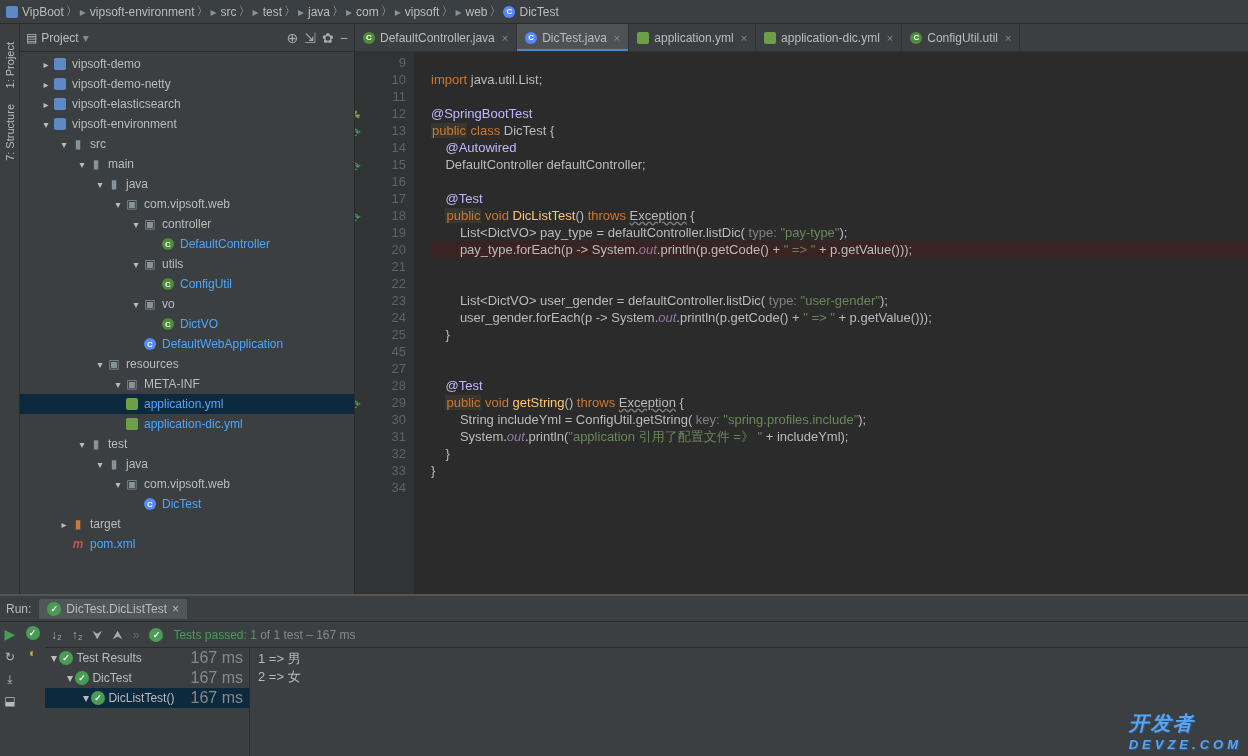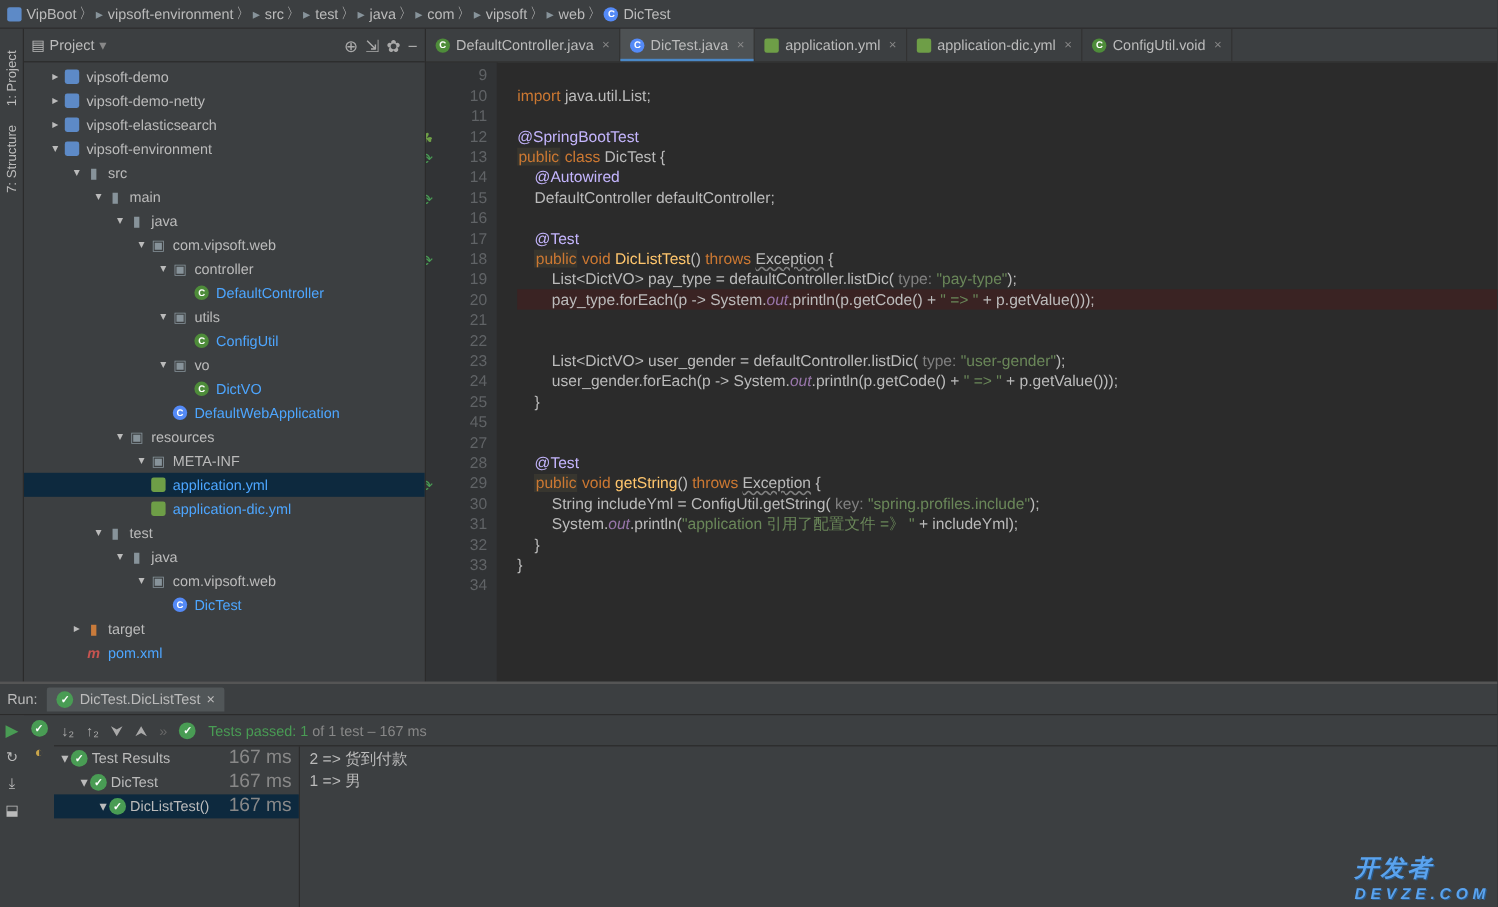--- a/index.html
+++ b/index.html
@@ -50,21 +50,21 @@
 .code .l.hl { background:#3a2323; }
 .k { color:#cc7832; }
 .a { color:#c4b5fd; }
 .s { color:#6a8759; }
 .c { color:#808080; }
 .f { color:#ffc66d; }
 .p { color:#9876aa; font-style:italic; }
 .wavy { text-decoration:underline wavy #808080; }
 
 
-.run { position:absolute; left:0; right:0; bottom:0; height:188px; background:#3c3f41; border-top:2px solid #555; display:flex; flex-direction:column; }
+.run { position:absolute; left:0; right:0; bottom:0; height:162px; background:#3c3f41; border-top:2px solid #555; display:flex; flex-direction:column; }
 .run-tabs { height:26px; display:flex; align-items:center; padding:0 6px; gap:8px; border-bottom:1px solid #2b2b2b; }
 .run-tab { display:flex; align-items:center; gap:5px; padding:3px 8px; }
 .run-tab.active { background:#515658; border-radius:2px 2px 0 0; }
 .run-body { flex:1; display:flex; }
 .run-toolbar { width:20px; background:#3c3f41; display:flex; flex-direction:column; align-items:center; padding-top:4px; gap:8px; }
 .run-toolbar .play { color:#499c54; font-size:14px; }
 .run-toolbar .dbg { color:#bbb; font-size:12px; }
 .run-mid { width:25px; display:flex; flex-direction:column; align-items:center; padding-top:4px; gap:6px; }
 .ok-ico { width:14px; height:14px; border-radius:50%; background:#499c54; display:inline-flex; align-items:center; justify-content:center; color:#fff; font-size:9px; font-weight:bold; }
 .run-toolbar2 { display:flex; align-items:center; gap:10px; padding:0 6px; height:26px; border-bottom:1px solid #2b2b2b; color:#aaa; font-size:12px; }
@@ -318,21 +318,21 @@
           <span>application.yml</span>
           <span class="x">×</span>
         </div>
         <div class="tab">
           <span class="yml-ico"></span>
           <span>application-dic.yml</span>
           <span class="x">×</span>
         </div>
         <div class="tab">
           <span class="class-c">C</span>
-          <span>ConfigUtil.void</span>
+          <span>ConfigUtil.util</span>
           <span class="x">×</span>
         </div>
       </div>
     <div class="code-wrap">
       <div class="gutter" id="gutter">
           <div class="ln">9</div>
           <div class="ln">10</div>
           <div class="ln">11</div>
           <div class="ln"><span class="mk" style="left:-18px"><span style="color:#6e9e47">☘</span></span>12</div>
           <div class="ln"><span class="mk" style="left:-18px"><span style="color:#499c54">⟳</span></span>13</div>
@@ -393,22 +393,22 @@
         <span class="ok-ico">✓</span>
         <span><span class="green">Tests passed: 1</span><span style="color:#888"> of 1 test – 167 ms</span></span>
       </div>
       <div style="flex:1;display:flex">
         <div class="test-tree" id="testtree">
             <div class="test-row" style="padding-left: 6px;"><span style="color:#bbb;margin-right:2px">▾</span><span class="ok-ico">✓</span>&nbsp;<span>Test Results</span><span class="time">167 ms</span></div>
             <div class="test-row" style="padding-left: 22px;"><span style="color:#bbb;margin-right:2px">▾</span><span class="ok-ico">✓</span>&nbsp;<span>DicTest</span><span class="time">167 ms</span></div>
             <div class="test-row sel" style="padding-left: 38px;"><span style="color:#bbb;margin-right:2px">▾</span><span class="ok-ico">✓</span>&nbsp;<span>DicListTest()</span><span class="time">167 ms</span></div>
           </div>
         <div class="console" id="console">
-            <div class="console-line">2 =&gt; 货到付款</div>
             <div class="console-line">1 =&gt; 男</div>
+            <div class="console-line">2 =&gt; 女</div>
           </div>
       </div>
     </div>
   </div>
 </div>
 
 <div class="watermark">
   <span>开发者</span>
   <span class="dom">DEVZE.COM</span>
 </div>

